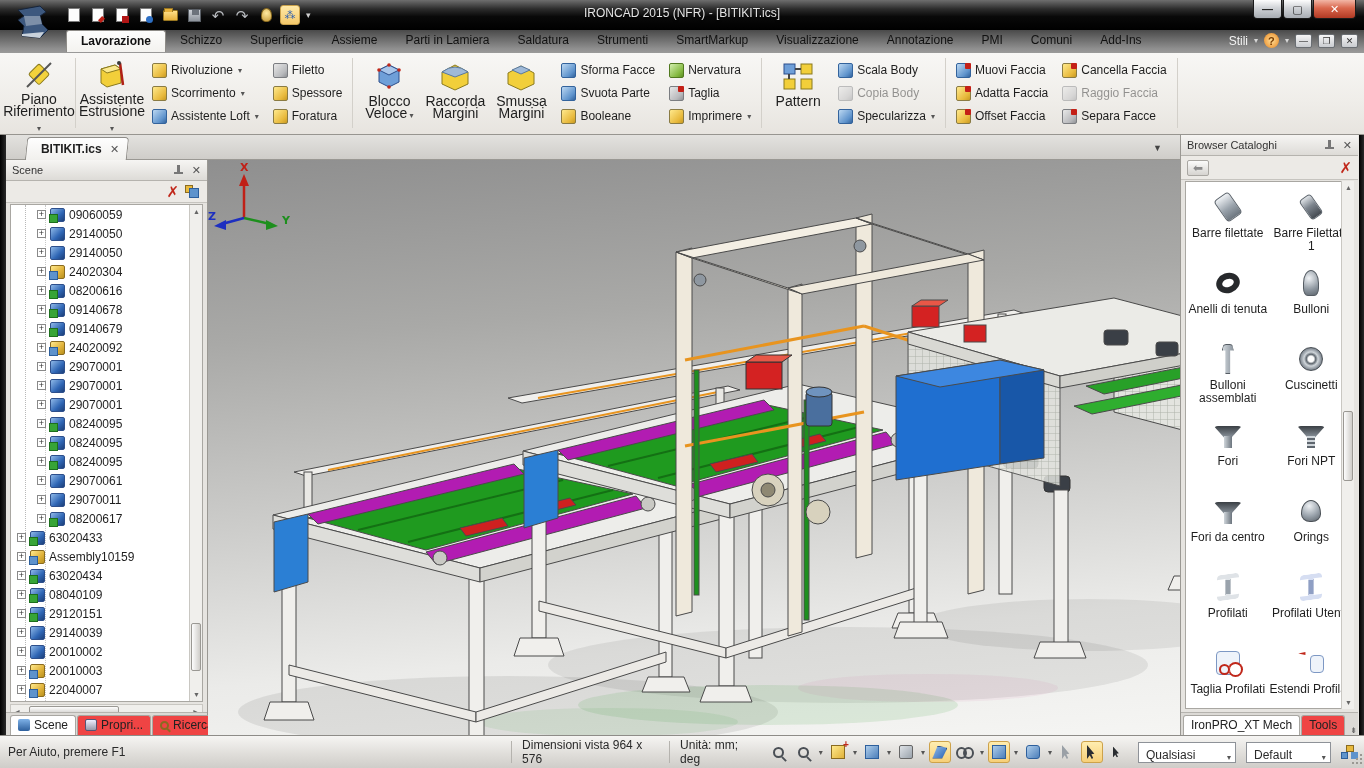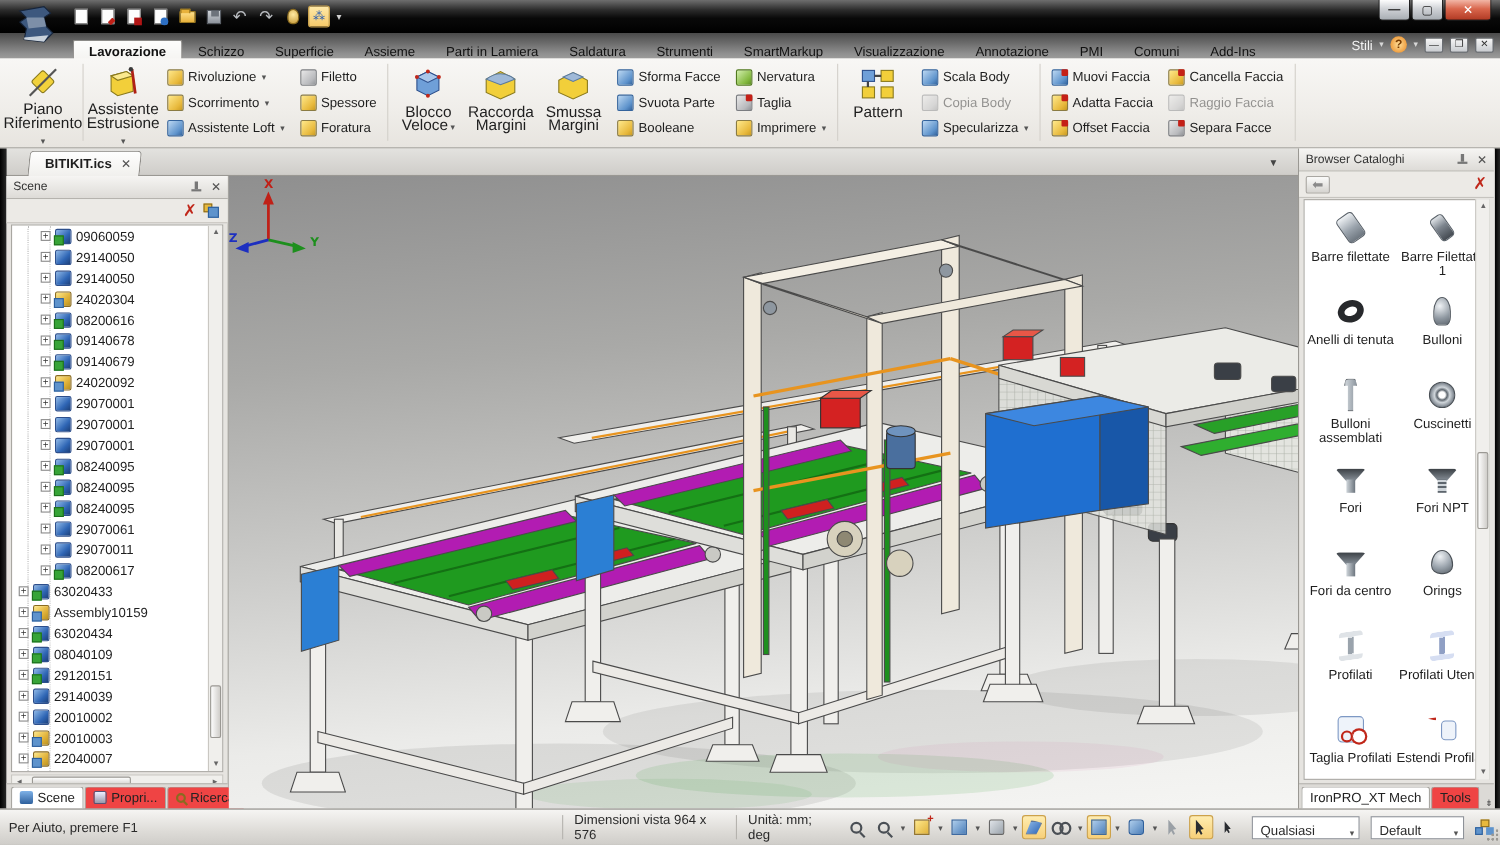--- a/index.html
+++ b/index.html
@@ -29,21 +29,21 @@
   .qat-dd { color:#cfcfcf; font-size:9px; margin-left:2px; }
   .win-title { position:absolute; left:0; right:0; top:6px; text-align:center; color:#e4e4e4; font-size:12px; text-shadow:0 1px 2px #000; pointer-events:none; }
   .win-btns { position:absolute; right:8px; top:0; display:flex; }
   .wbtn { width:29px; height:19px; border:1px solid #1a1a1a; border-top:none;
     background:linear-gradient(#fdfdfd,#cfd2d6 45%,#a8adb3); color:#222; font-size:11px; font-weight:bold;
     display:flex; align-items:center; justify-content:center; border-radius:0 0 4px 4px; margin-left:1px; }
   .wbtn.close { background:linear-gradient(#f2b6a6,#d9664c 45%,#b13a24); color:#fff; width:43px; }
 
   
   .tabrow { position:absolute; left:0; top:30px; width:1364px; height:34px;
-    background:linear-gradient(180deg,#4a4a4a,#8f8f8f 55%,#b9b8b6); display:flex; align-items:center; padding-left:66px; }
+    background:linear-gradient(180deg,#4a4a4a,#8f8f8f 55%,#b9b8b6); display:flex; align-items:flex-start; padding-left:66px; }
   .rtab { padding:3px 14px 4px; font-size:12px; color:#111; cursor:default; border-radius:3px 3px 0 0; }
   .rtab.active { background:linear-gradient(#fdfdfc,#f3f2ef); border:1px solid #8e8c88; border-bottom:none; font-weight:bold; }
   .tab-right { position:absolute; right:6px; top:33px; display:flex; align-items:center; gap:6px; color:#f0f0f0; }
   .stili { font-size:12px; color:#f3f3f3; }
   .dd-sm { font-size:8px; color:#d7d7d7; }
   .help-q { width:15px; height:15px; border-radius:50%; background:radial-gradient(#ffdf9a,#e8831a); color:#7a3c00;
     font-weight:bold; font-size:11px; display:flex; align-items:center; justify-content:center; }
   .mini-wbtn { width:17px; height:14px; background:linear-gradient(#f6f6f6,#c9ccd0); border:1px solid #6a6e73; border-radius:2px;
     color:#333; font-size:9px; display:flex; align-items:center; justify-content:center; }
 
@@ -236,20 +236,21 @@
           <span class="qi-arrow">↷</span>
         </span>
       <span class="qat-btn">
           <span class="qi-lamp"></span>
         </span>
       <span class="qat-btn hl">
           <span class="qi-men">⁂</span>
         </span>
       <span class="qat-dd">▾</span>
     </div>
+    <div class="win-title">IRONCAD 2015 (NFR) - [BITIKIT.ics]</div>
     <div class="win-btns">
       <div class="wbtn">—</div>
       <div class="wbtn">▢</div>
       <div class="wbtn close">✕</div>
     </div>
   </div>
 
   <div class="tabrow">
     <div class="rtab active"><span>Lavorazione</span></div>
       <div class="rtab"><span>Schizzo</span></div>

